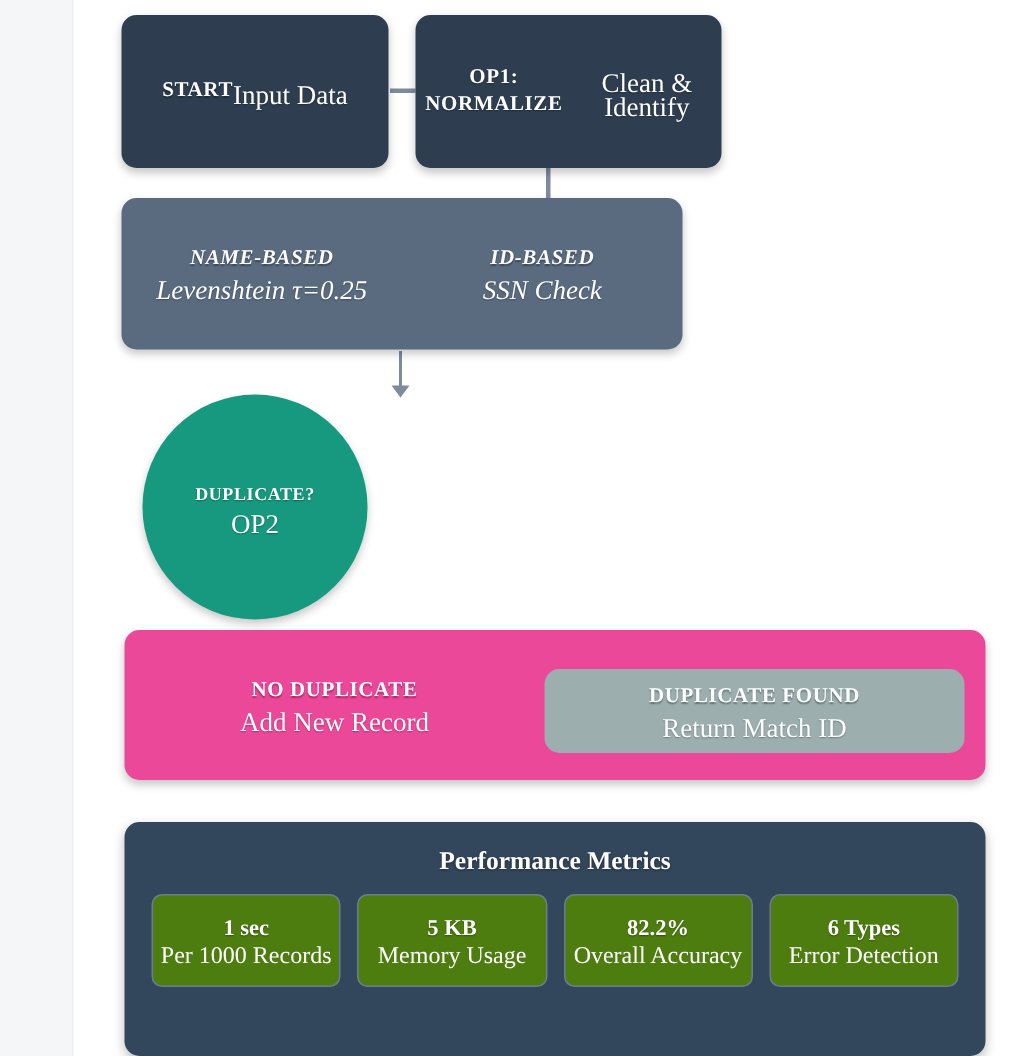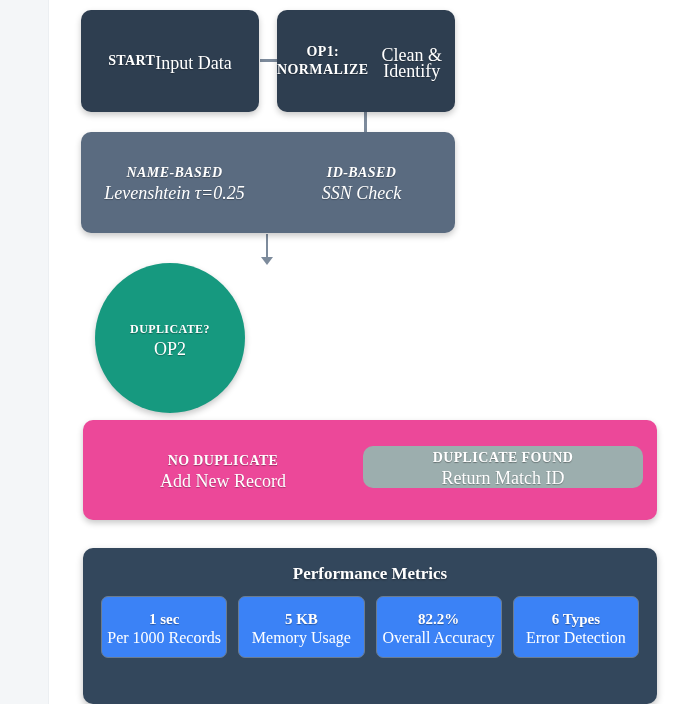--- a/index.html
+++ b/index.html
@@ -59,21 +59,21 @@
   #node-start, #node-op1 {
     top: 10px;
     height: 102px;
     border-radius: 10px;
     background: #2e3e50;
     display: flex;
     align-items: center;
     justify-content: center;
   }
   #node-start { left: 32px;  width: 178px; }
-  #node-op1   { left: 228px; width: 178px; }
+  #node-op1   { left: 228px; width: 204px; }
 
   
   #node-strategies {
     left: 32px;
     top: 132px;
     width: 374px;
     height: 101px;
     border-radius: 10px;
     background: #5a6b80;
     display: flex;
@@ -118,21 +118,21 @@
     display: flex;
     flex-direction: column;
     align-items: center;
     justify-content: center;
   }
   #outcome-found {
     background: #9caeae;
     border-radius: 10px;
     margin: 26px 14px 26px 0;
     align-self: center;
-    height: 42px;
+    height: 56px;
   }
 
   
   #panel-metrics {
     position: absolute;
     left: 34px;
     top: 548px;
     width: 574px;
     height: 156px;
     border-radius: 10px;
@@ -149,21 +149,21 @@
     line-height: 24px;
     text-shadow: 0 1px 2px rgba(0,0,0,0.4);
   }
   #metrics-row {
     display: flex;
     gap: 11px;
     margin-top: 10px;
   }
   .metric-card {
     flex: 1 1 0;
-    background: #3b82f6;
+    background: #4d7c0f;
     border: 1px solid #6b7c90;
     border-radius: 7px;
     height: 60px;
     display: flex;
     flex-direction: column;
     align-items: center;
     justify-content: center;
     color: #ffffff;
     text-align: left;
   }

